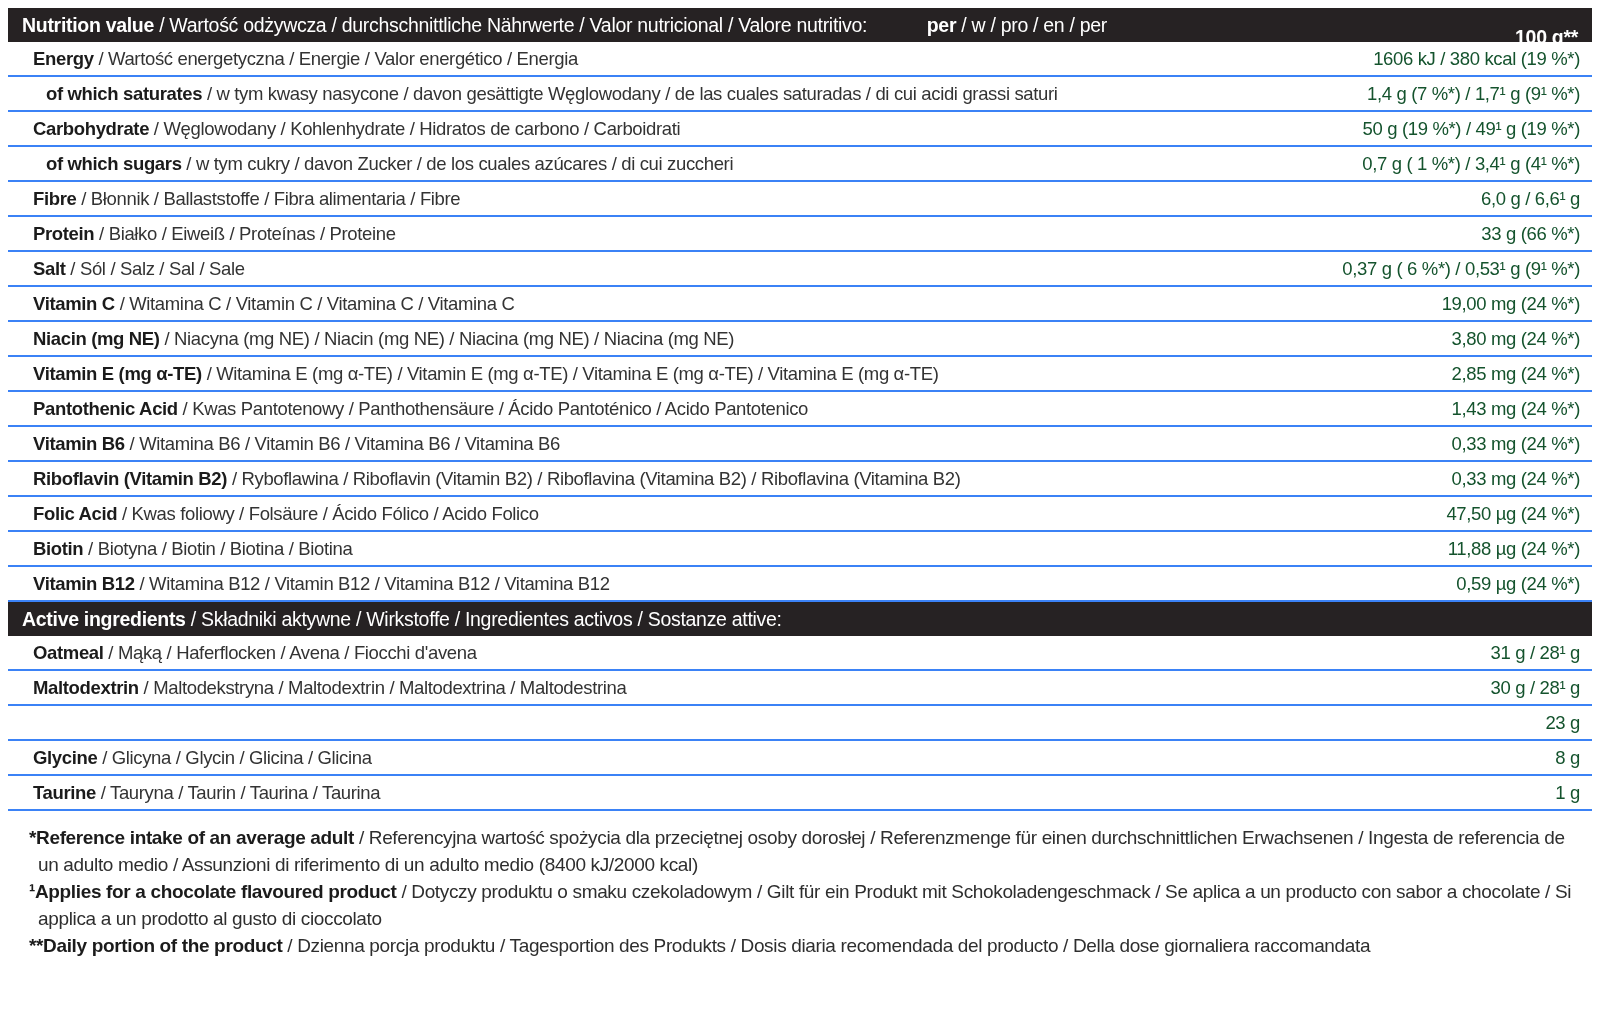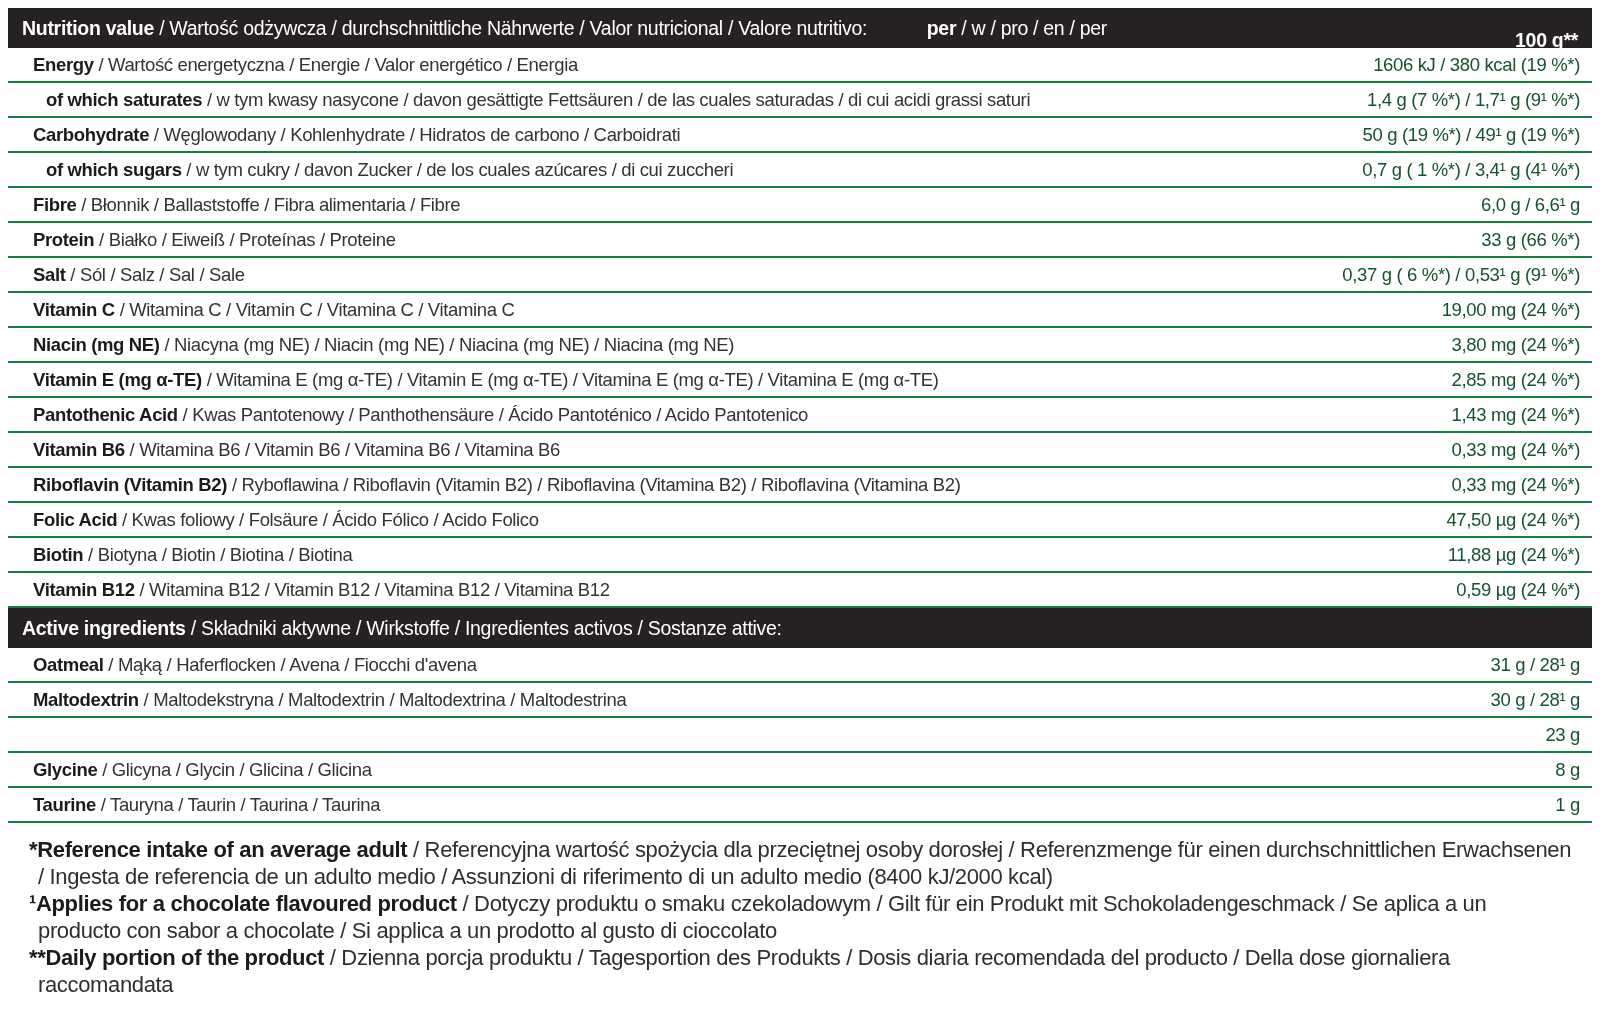--- a/index.html
+++ b/index.html
@@ -6,43 +6,43 @@
   body{
     width:1600px;height:1031px;overflow:hidden;
     font-family:"Liberation Sans","DejaVu Sans",sans-serif;
     color:#333;
     -webkit-font-smoothing:antialiased;
   }
   .sheet{padding:8px 8px 0 8px;}
   
   .bar{
     background:#262223;color:#fff;
-    height:40px;display:flex;align-items:center;
+    height:34px;display:flex;align-items:center;
     padding:0 14px;position:relative;
     font-size:19.5px;letter-spacing:-0.3px;
     white-space:nowrap;
   }
   .bar .b{font-weight:bold;color:#fff;}
   .per-group{position:absolute;left:58%;}
   .amount{margin-left:auto;font-weight:bold;margin-top:24px;}
   
   .row{
     height:33px;display:flex;align-items:center;
-    border-bottom:2px solid #15803d;
+    border-bottom:2px solid #3b82f6;
     padding:0 12px 0 25px;
     font-size:18.5px;letter-spacing:-0.35px;
     white-space:nowrap;
   }
   .row.sub{padding-left:38px;}
   .row .b{font-weight:bold;color:#1b1b1b;}
   .row .value{margin-left:auto;padding-left:14px;color:#14532d;}
   
   .footnotes{margin-top:13px;padding-left:30px;padding-right:20px;}
   .footnote{
-    font-size:22px;line-height:27px;letter-spacing:-0.35px;
+    font-size:19px;line-height:27px;letter-spacing:-0.35px;
     text-indent:-9px;margin:0;color:#2e2e2e;
   }
   .footnote .b{font-weight:bold;color:#1b1b1b;}
 </style>
 </head>
 <body>
 
 <div class="sheet">
 
   <div class="bar">
@@ -52,21 +52,21 @@
   </div>
 
   <div id="nutrition-rows">
   <div class="row">
     <span class="label"><b class="b">Energy</b><span class="rest"> / Wartość energetyczna / Energie / Valor energético / Energia</span></span>
     <span class="value">1606 kJ / 380 kcal (19 %*)</span>
   </div>
 
 
   <div class="row sub">
-    <span class="label"><b class="b">of which saturates</b><span class="rest"> / w tym kwasy nasycone / davon gesättigte Fettsäuren / de las cuales saturadas / di cui acidi grassi saturi</span></span>
+    <span class="label"><b class="b">of which saturates</b><span class="rest"> / w tym kwasy nasycone / davon gesättigte Węglowodany / de las cuales saturadas / di cui acidi grassi saturi</span></span>
     <span class="value">1,4 g (7 %*) / 1,7¹ g (9¹ %*)</span>
   </div>
 
   <div class="row">
     <span class="label"><b class="b">Carbohydrate</b><span class="rest"> / Węglowodany / Kohlenhydrate / Hidratos de carbono / Carboidrati</span></span>
     <span class="value">50 g (19 %*) / 49¹ g (19 %*)</span>
   </div>
 
   <div class="row sub">
     <span class="label"><b class="b">of which sugars</b><span class="rest"> / w tym cukry / davon Zucker / de los cuales azúcares / di cui zuccheri</span></span>

